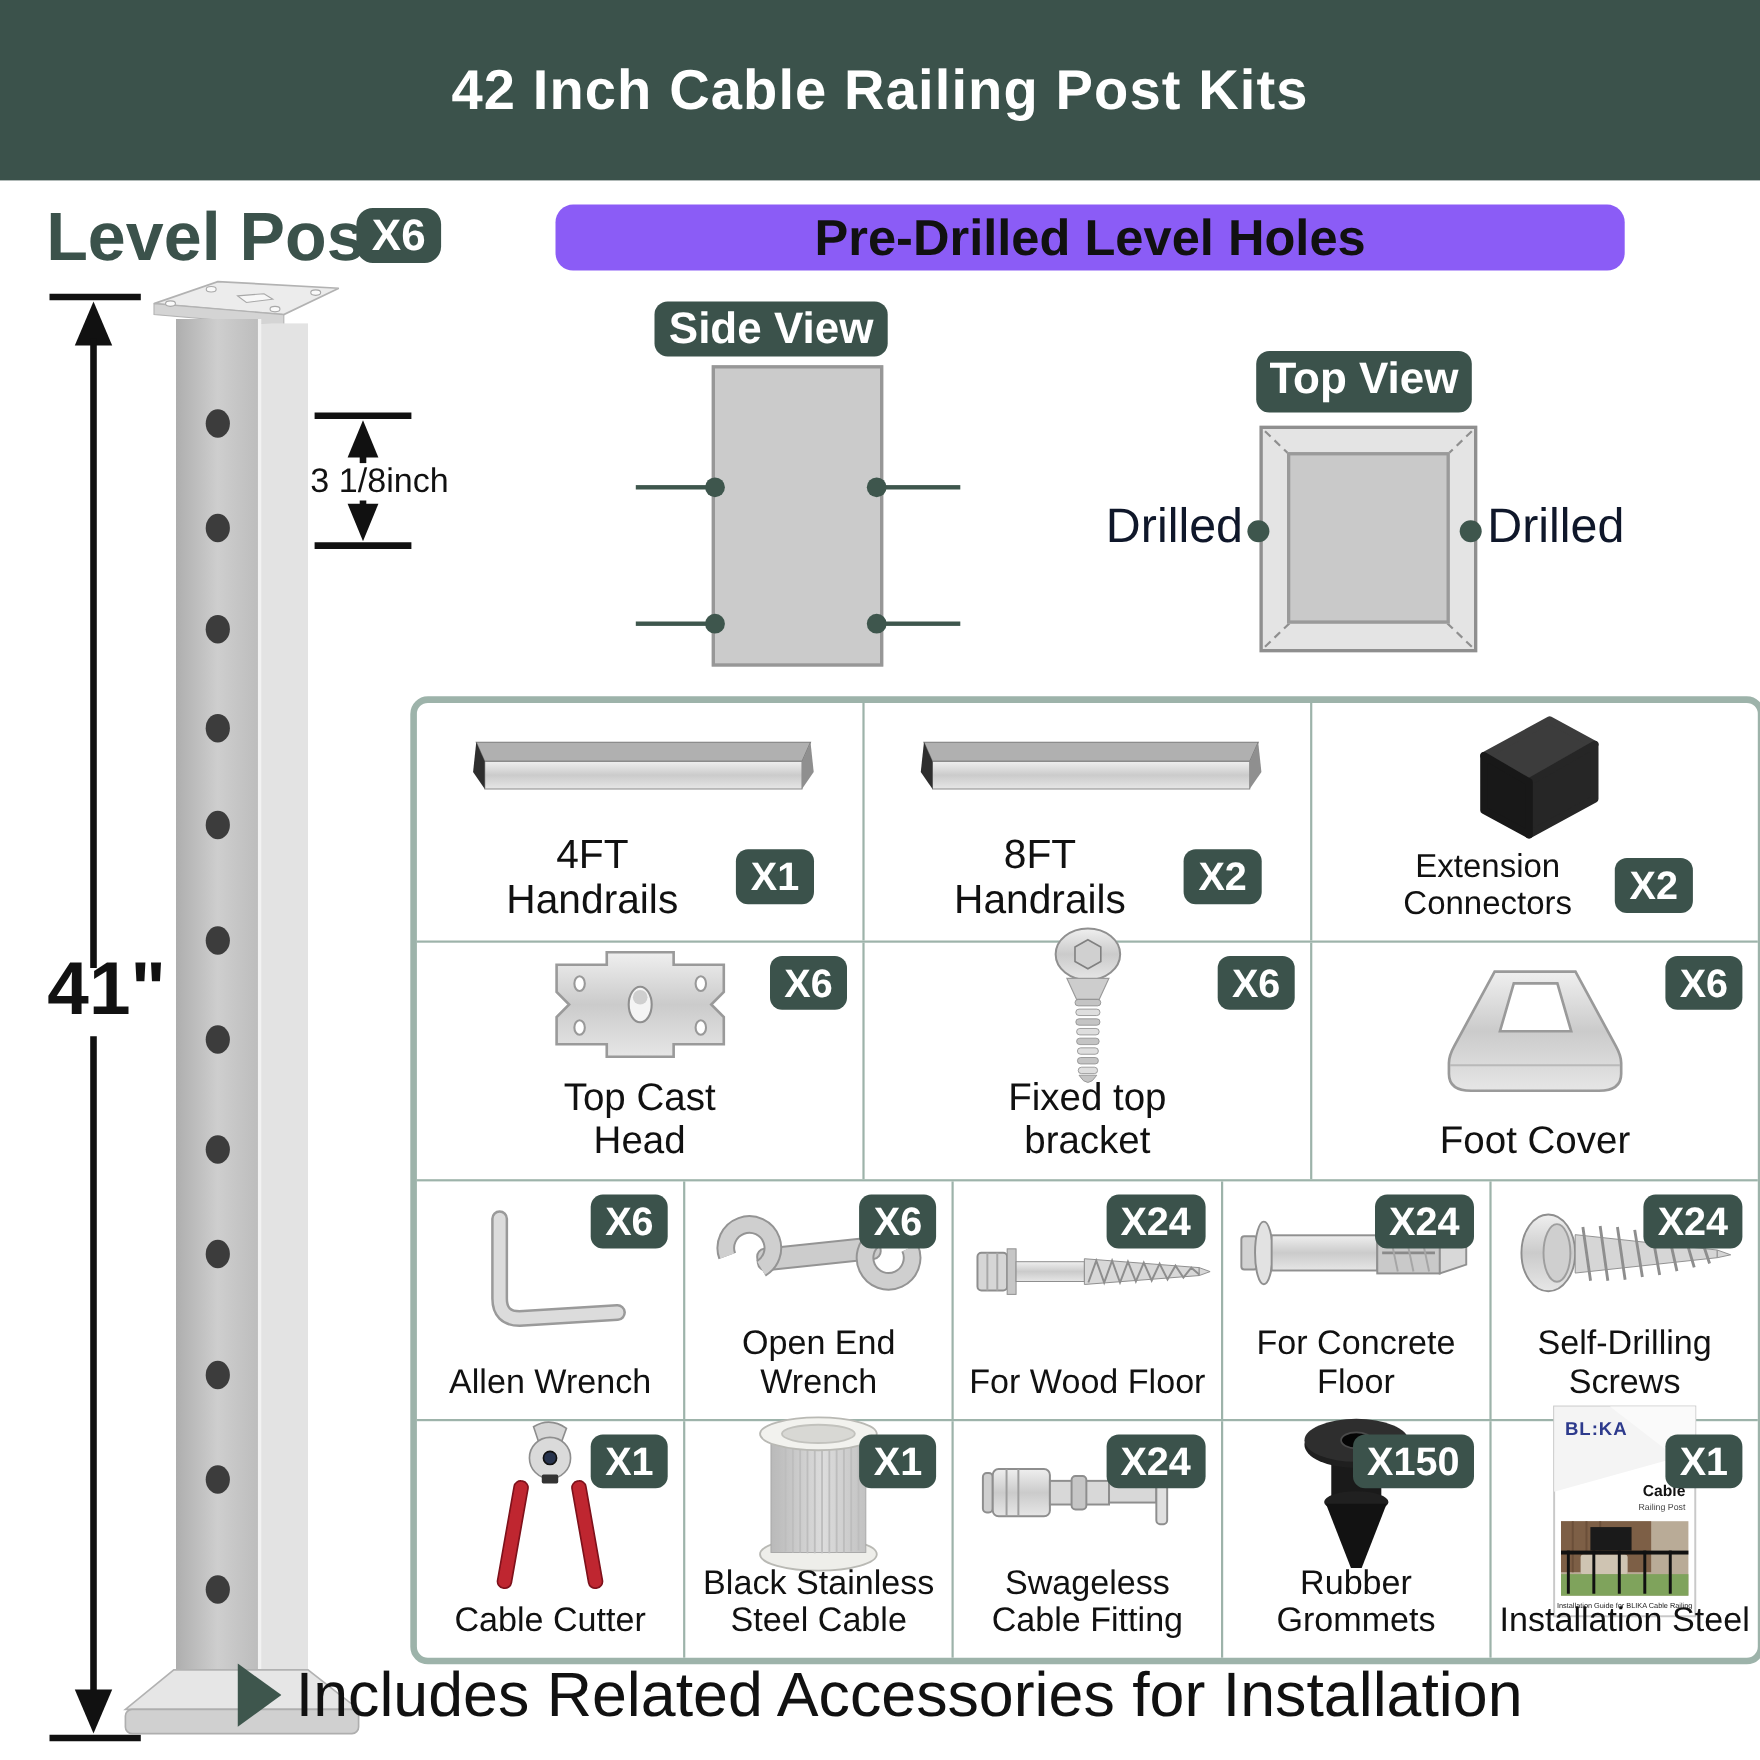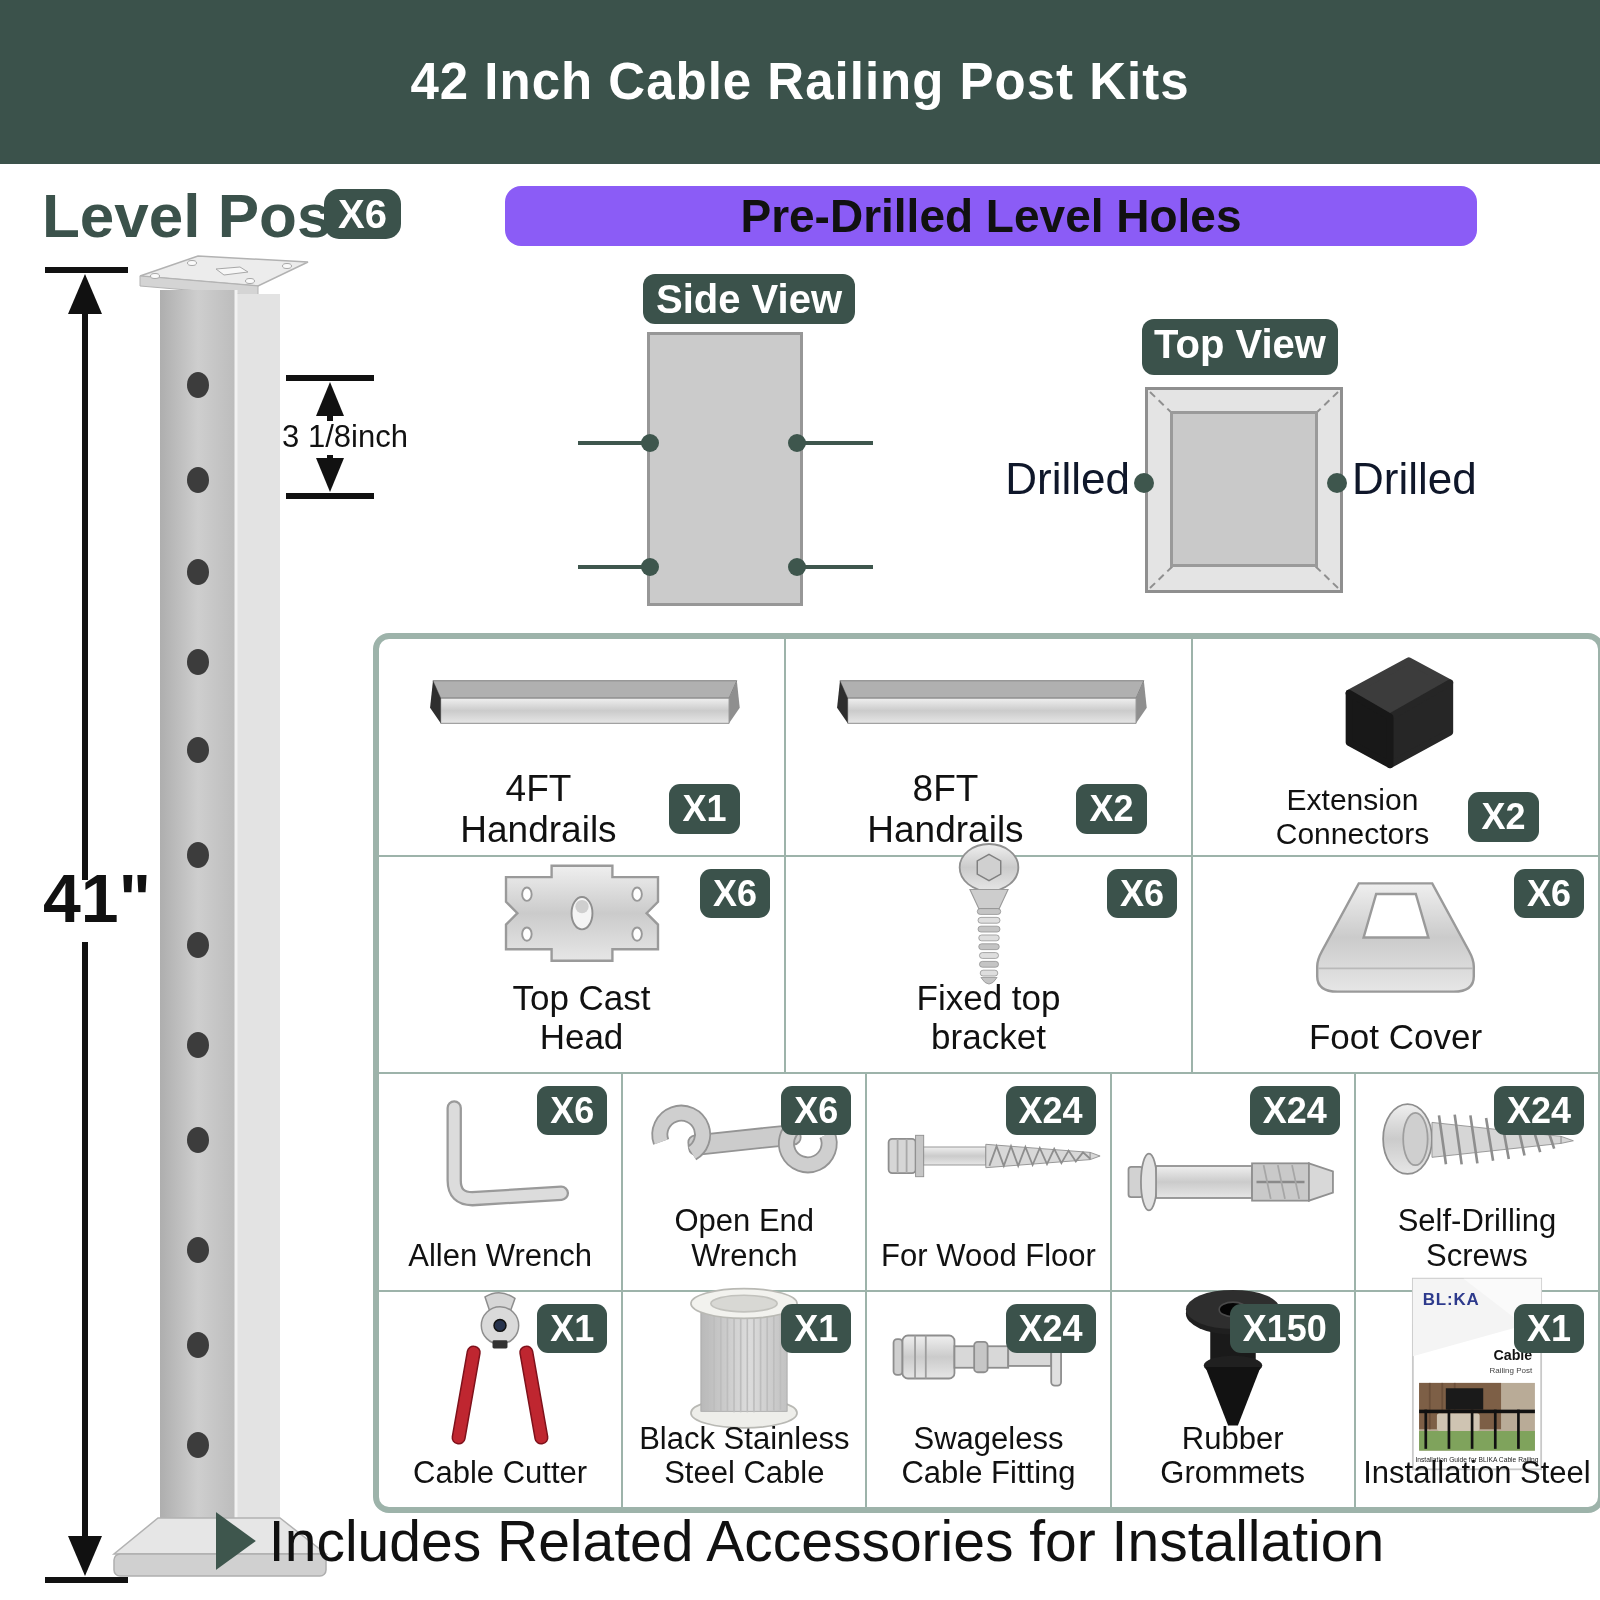--- a/index.html
+++ b/index.html
@@ -20,42 +20,42 @@
   .lp-label{left:42px;top:180px;font-size:62px;font-weight:bold;color:#3b524b;}
   .lp-badge{left:324px;top:189px;font-size:40px;border-radius:15px;padding:2px 14px;}
 
   
   .banner{left:505px;top:186px;width:972px;height:60px;background:#8b5cf6;border-radius:16px;}
   .banner span{display:block;text-align:center;line-height:60px;font-size:46px;font-weight:bold;color:#111;}
 
   
   .view-badge{background:#3b524b;color:#fff;font-weight:bold;border-radius:12px;
               text-align:center;font-size:40px;}
-  .sv-badge{left:643px;top:274px;width:212px;height:50px;line-height:50px;}
+  .sv-badge{left:595px;top:274px;width:212px;height:50px;line-height:50px;}
   .tv-badge{left:1142px;top:319px;width:196px;height:56px;line-height:50px;}
 
   .sv-rect{left:647px;top:332px;width:150px;height:268px;background:#cbcbcb;border:3px solid #979797;}
   .sv-line{height:4px;background:#3e564d;}
   .dot{width:18px;height:18px;border-radius:50%;background:#3e564d;}
 
   .tv-outer{left:1145px;top:387px;width:192px;height:200px;background:#e4e4e4;border:3px solid #8f8f8f;}
   .tv-inner{left:1170px;top:411px;width:142px;height:150px;background:#c9c9c9;border:3px solid #9a9a9a;}
   .drilled{font-size:44px;color:#0f172a;top:454px;width:145px;}
 
   
   .ptable{left:373px;top:633px;width:1219px;height:868px;border:6px solid #9db3aa;border-radius:16px;
           display:flex;flex-direction:column;background:#fff;}
   .prow{display:flex;flex:1;border-top:2px solid #9db3aa;min-height:0;}
   .prow:first-child{border-top:none;}
   .pcell{flex:1;position:relative;display:flex;flex-direction:column;align-items:center;
          border-left:2px solid #9db3aa;min-width:0;}
   .pcell:first-child{border-left:none;}
   .imgwrap{flex:1;display:flex;align-items:center;justify-content:center;min-height:0;}
   .cell-label{font-size:31px;color:#111;text-align:center;line-height:1.12;padding-bottom:16px;max-width:230px;}
-  .labelrow{display:flex;align-items:center;justify-content:center;gap:16px;padding-bottom:4px;}
+  .labelrow{display:flex;align-items:center;justify-content:center;gap:16px;padding-bottom:16px;}
   .labelrow .cell-label{padding-bottom:0;font-size:37px;}
   .labelrow .cell-label.small{font-size:30px;max-width:200px;}
   .row2 .cell-label{font-size:35px;}
 
   
   .footer{left:0;top:1508px;width:1600px;display:flex;align-items:center;justify-content:center;gap:13px;}
   .tri{width:40px;height:58px;background:#3e564d;clip-path:polygon(0 0,100% 50%,0 100%);}
   .footer-text{font-size:57px;color:#111;}
 </style>
 </head>
@@ -315,20 +315,21 @@
           <ellipse cx="31" cy="45" rx="9" ry="32" fill="#e2e2e2" stroke="#909090" stroke-width="2"></ellipse>
           <rect x="39" y="27" width="108" height="36" fill="url(#gSteelH)" stroke="#909090" stroke-width="2"></rect>
           <rect x="147" y="24" width="64" height="42" fill="#c9c9c9" stroke="#909090" stroke-width="2"></rect>
           <line x1="152" y1="45" x2="206" y2="45" stroke="#8a8a8a" stroke-width="3"></line>
           <line x1="160" y1="26" x2="168" y2="64" stroke="#a6a6a6" stroke-width="2"></line>
           <line x1="176" y1="26" x2="184" y2="64" stroke="#a6a6a6" stroke-width="2"></line>
           <line x1="192" y1="26" x2="200" y2="64" stroke="#a6a6a6" stroke-width="2"></line>
           <polygon points="211,24 238,33 238,57 211,66" fill="#d8d8d8" stroke="#909090" stroke-width="2"></polygon>
         </svg>
       </div>
+      <div class="cell-label">For Concrete Floor</div>
     </div>
     <div class="pcell">
       <span class="gbadge cell-badge">X24</span>
       <div class="imgwrap">
         <svg width="205" height="96" viewBox="0 0 230 110">
           <ellipse cx="36" cy="55" rx="28" ry="40" fill="url(#gSteelH)" stroke="#8e8e8e" stroke-width="2"></ellipse>
           <ellipse cx="45" cy="55" rx="14" ry="30" fill="#cfcfcf" stroke="#9e9e9e" stroke-width="2"></ellipse>
           <polygon points="64,36 212,52 212,60 64,76" fill="#d6d6d6" stroke="#8e8e8e"></polygon>
           <polygon points="212,52 226,57 212,60" fill="#d6d6d6" stroke="#8e8e8e"></polygon>
           <path d="M72,28 L80,84 M90,27 L98,84 M108,28 L116,83 M126,31 L134,80 M144,34 L152,78 M162,38 L170,74 M180,43 L188,70 M198,48 L204,66" stroke="#8e8e8e" stroke-width="3" fill="none"></path>

